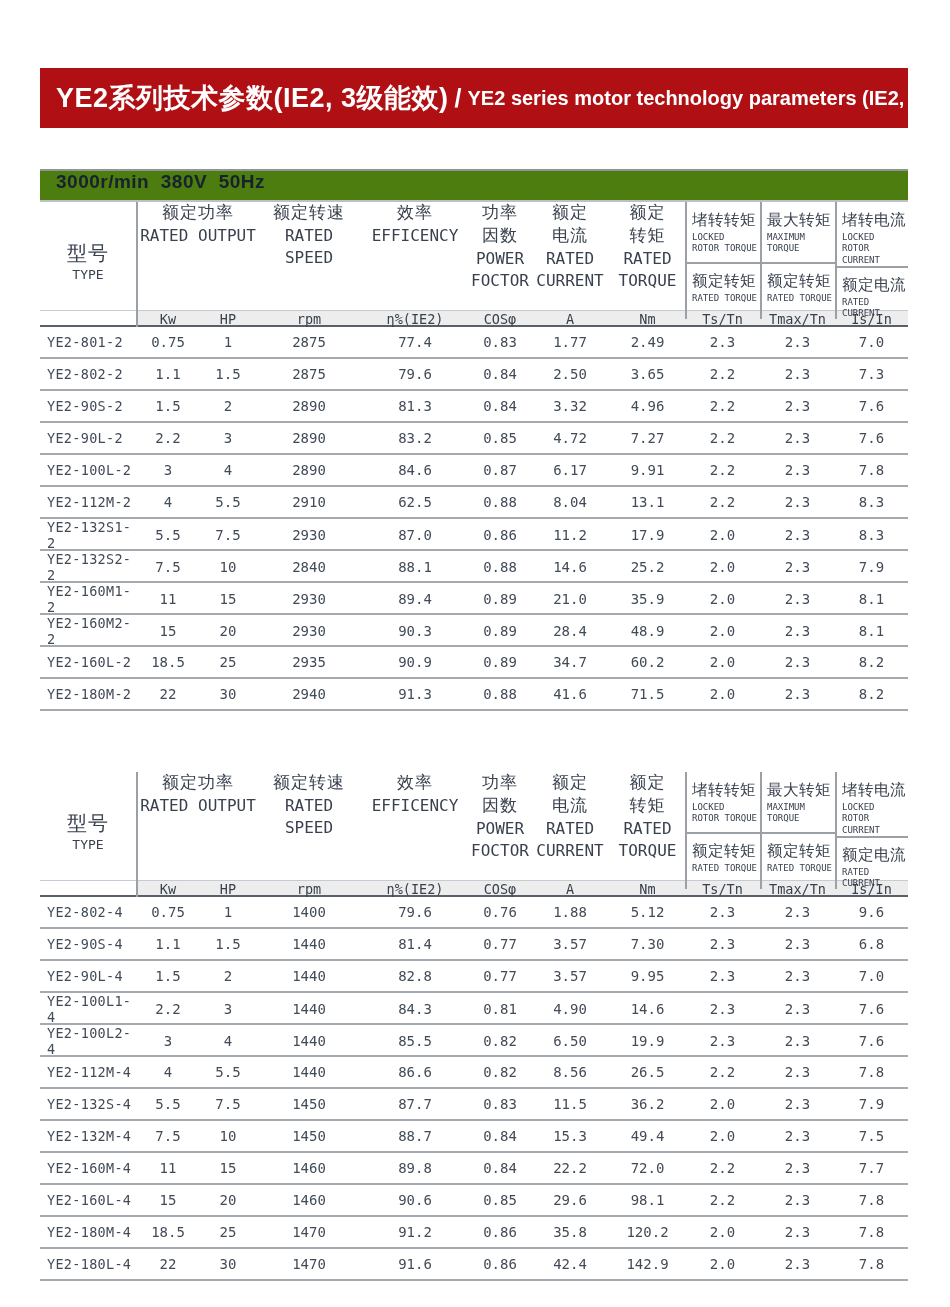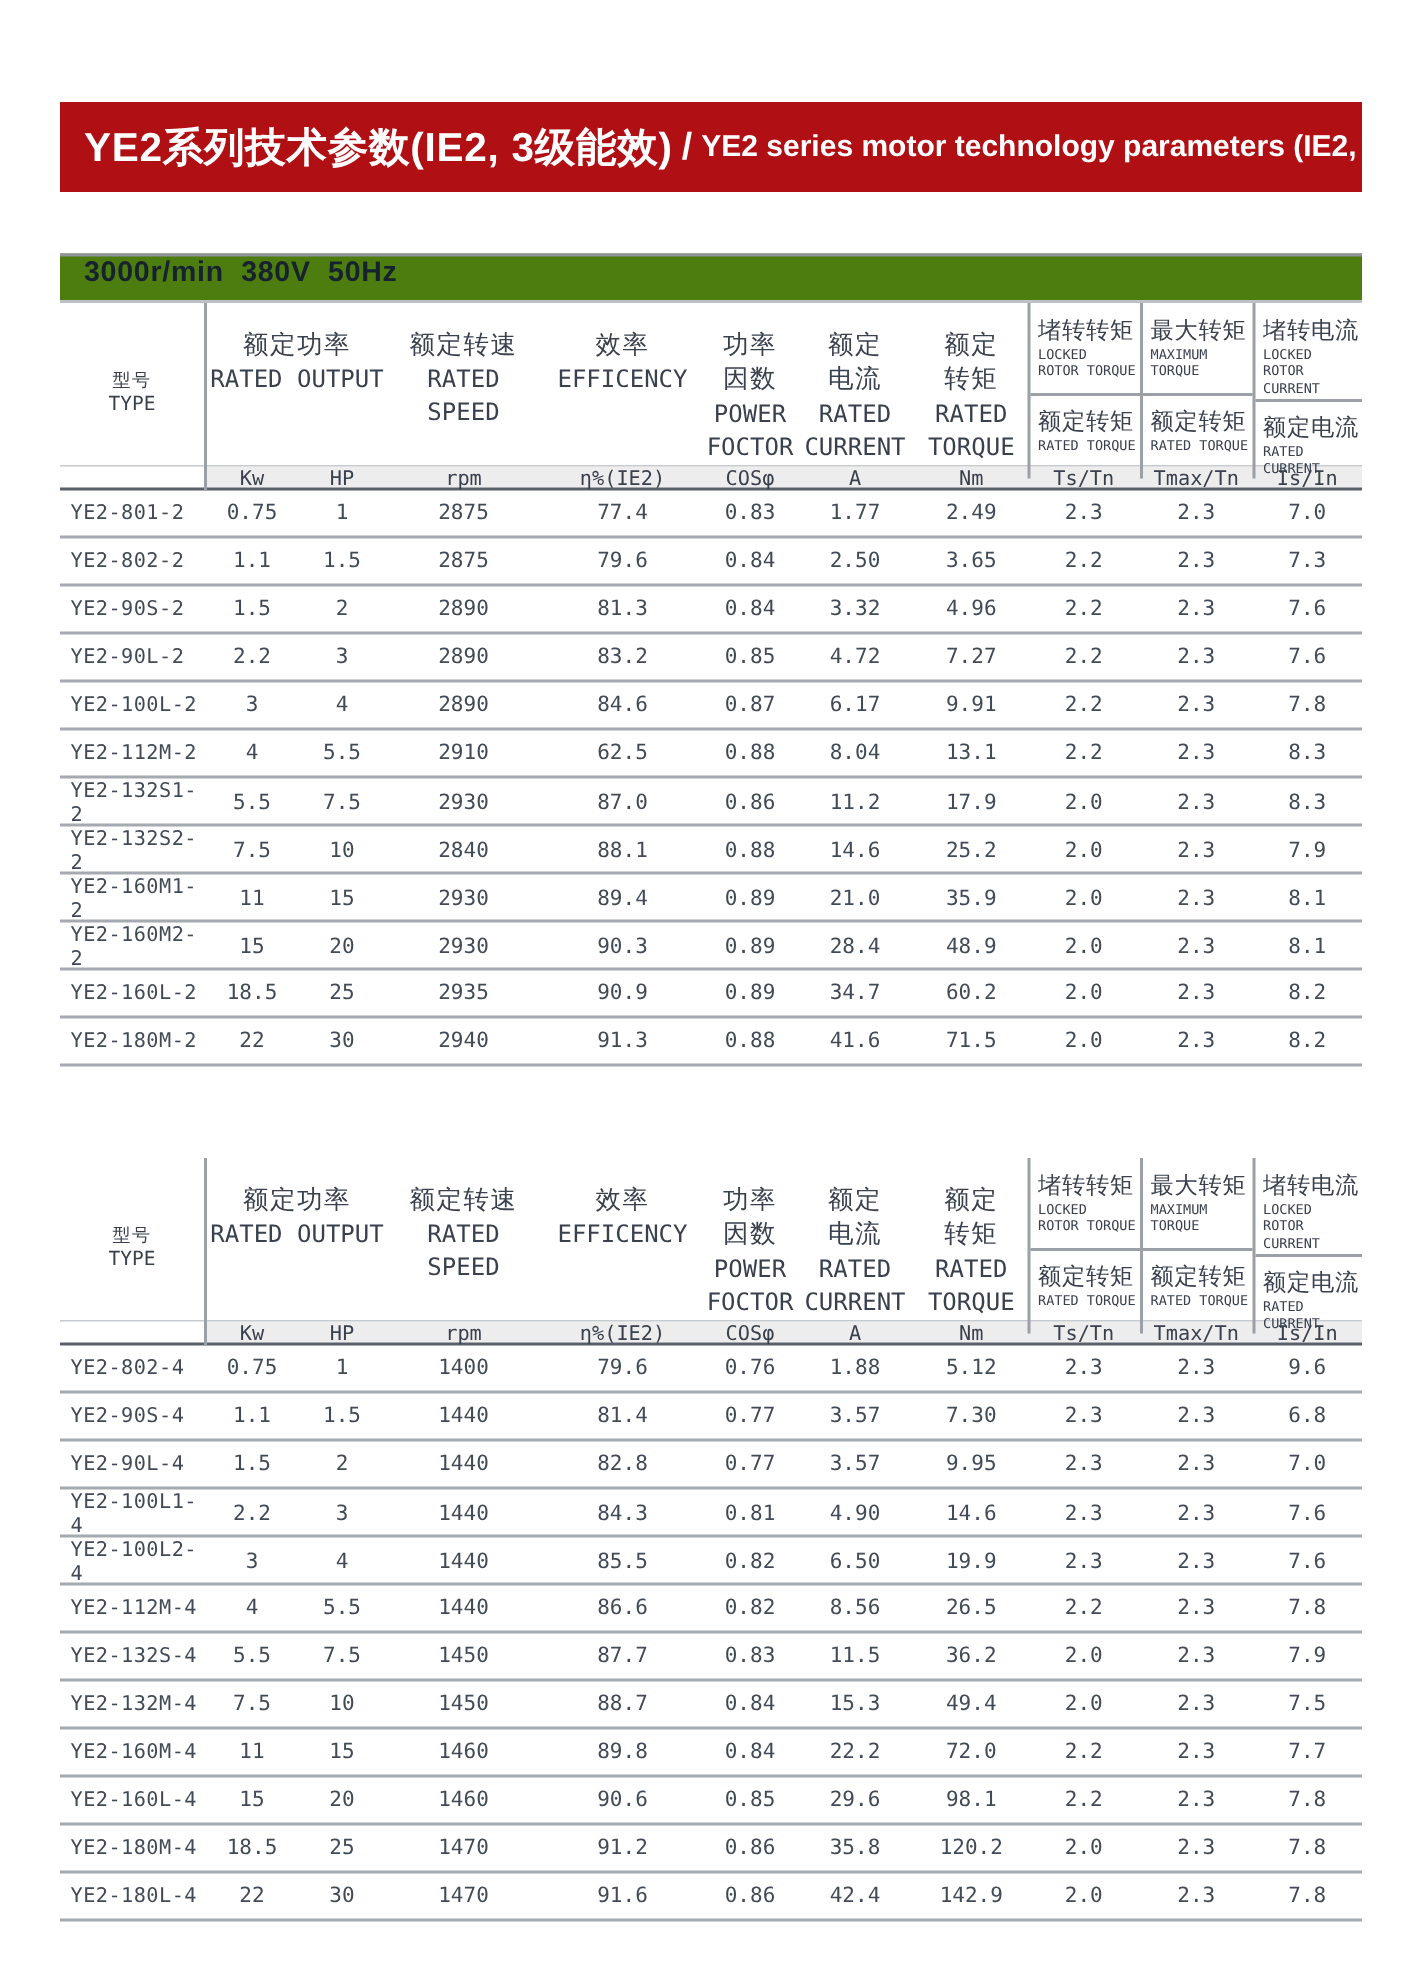--- a/index.html
+++ b/index.html
@@ -21,23 +21,23 @@
   .band{height:33px;box-sizing:border-box;background:#4d7c0f;
         border-top:2px solid #8f949b;border-bottom:2px solid #bcc1c6;
         display:flex;padding-left:16px;}
   .band-text{font-size:19px;font-weight:bold;color:#17222f;white-space:pre;letter-spacing:0.5px;}
 
   
   .thead{display:grid;grid-template-columns:98px 120px 102px 110px 60px 80px 75px 75px 75px 73px;
          height:108px;box-sizing:border-box;color:#39414e;}
   .th-type{border-right:2px solid #9aa0a6;display:flex;flex-direction:column;justify-content:center;
            align-items:center;box-sizing:border-box;}
-  .th-type .cn{font-size:12px;letter-spacing:1px;}
+  .th-type .cn{font-size:20px;letter-spacing:1px;}
   .th-type .en{font-size:13px;font-family:"DejaVu Sans Mono",monospace;}
-  .th{padding-top:17px;text-align:center;box-sizing:border-box;}
+  .th{padding-top:0;text-align:center;box-sizing:border-box;}
   .th .cn{font-size:17px;letter-spacing:1px;white-space:pre-line;line-height:1.35;}
   .th .en{font-size:16px;font-family:"DejaVu Sans Mono",monospace;white-space:pre-line;line-height:1.4;}
 
   .th-fr{border-left:2px solid #9aa0a6;display:flex;flex-direction:column;box-sizing:border-box;
          text-align:left;}
   .fr-top{flex:1.08;border-bottom:2px solid #9aa0a6;padding:8px 2px 0 5px;box-sizing:border-box;}
   .fr-bot{flex:1;padding:7px 2px 0 5px;box-sizing:border-box;}
   .fr-cn{font-size:15.5px;letter-spacing:0.5px;}
   .fr-en{font-size:9px;font-family:"DejaVu Sans Mono",monospace;white-space:pre-line;line-height:1.25;
          margin-top:1px;}

